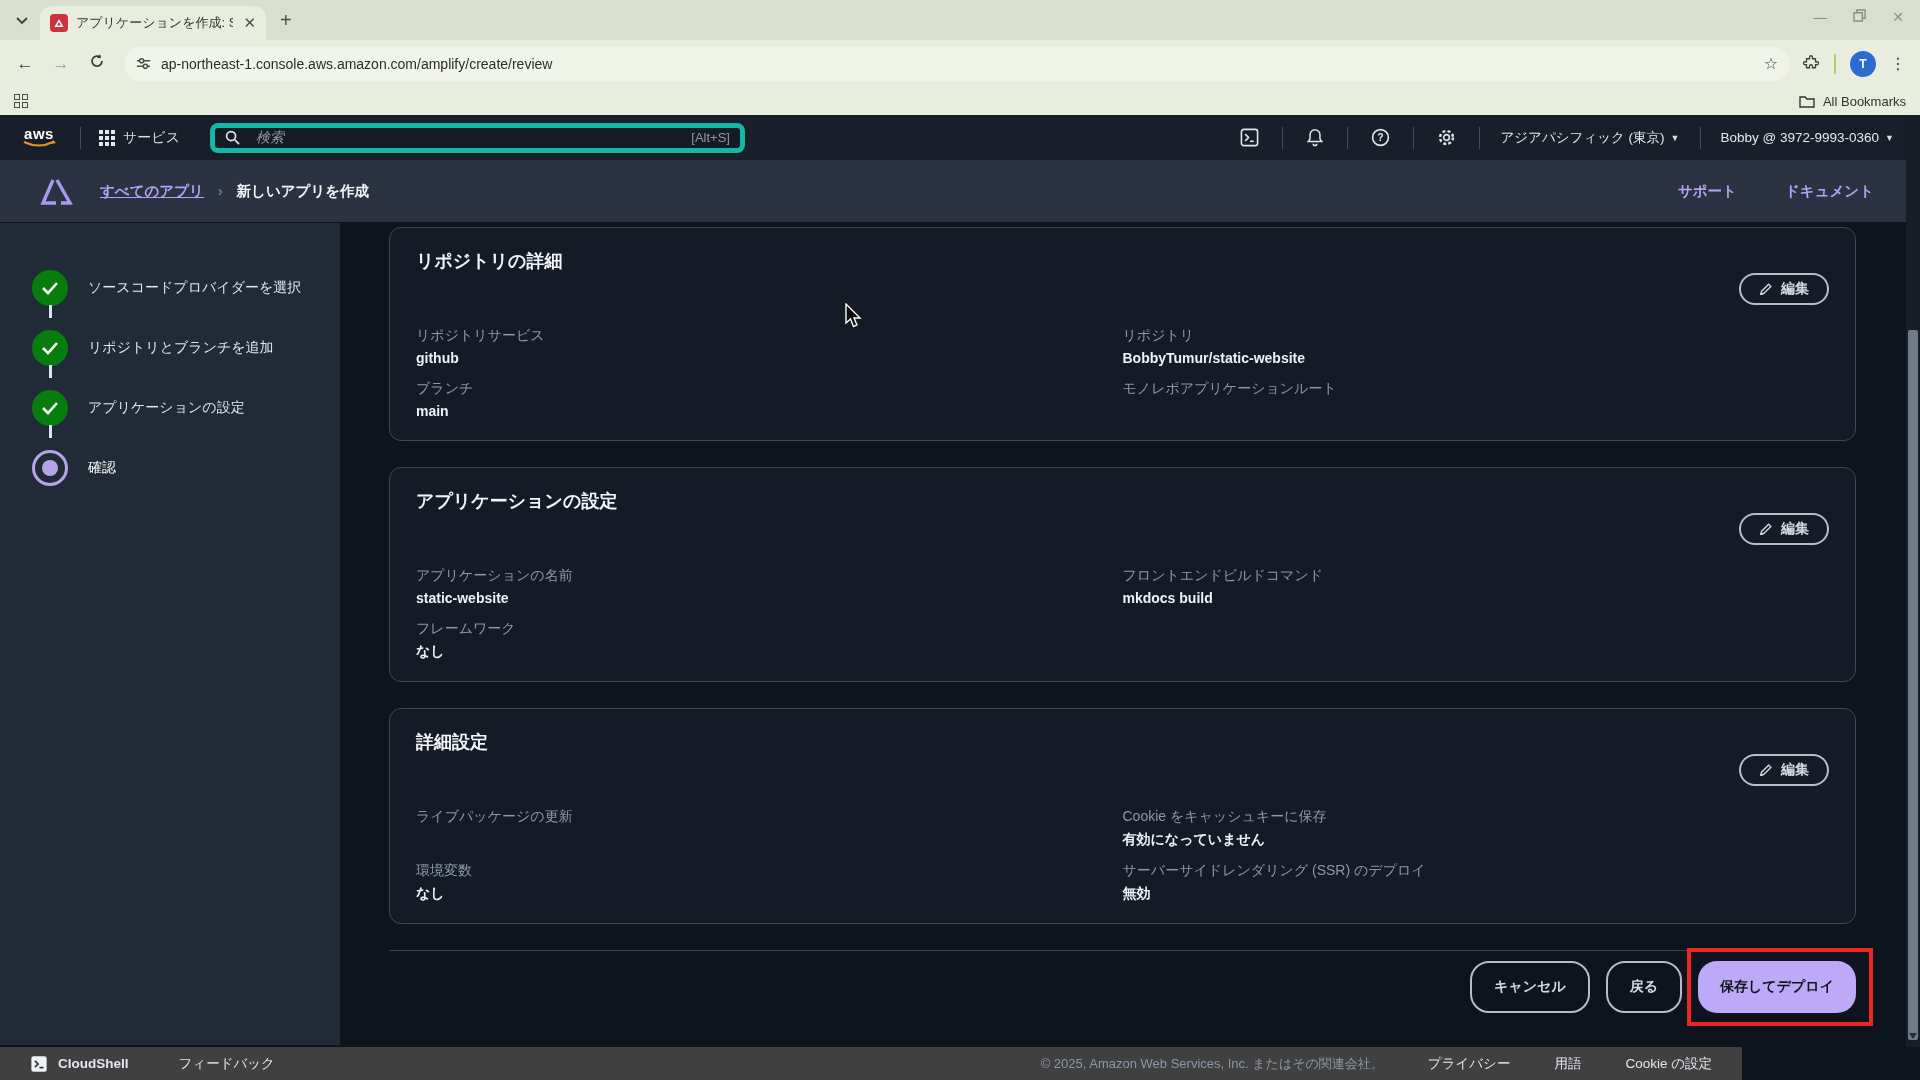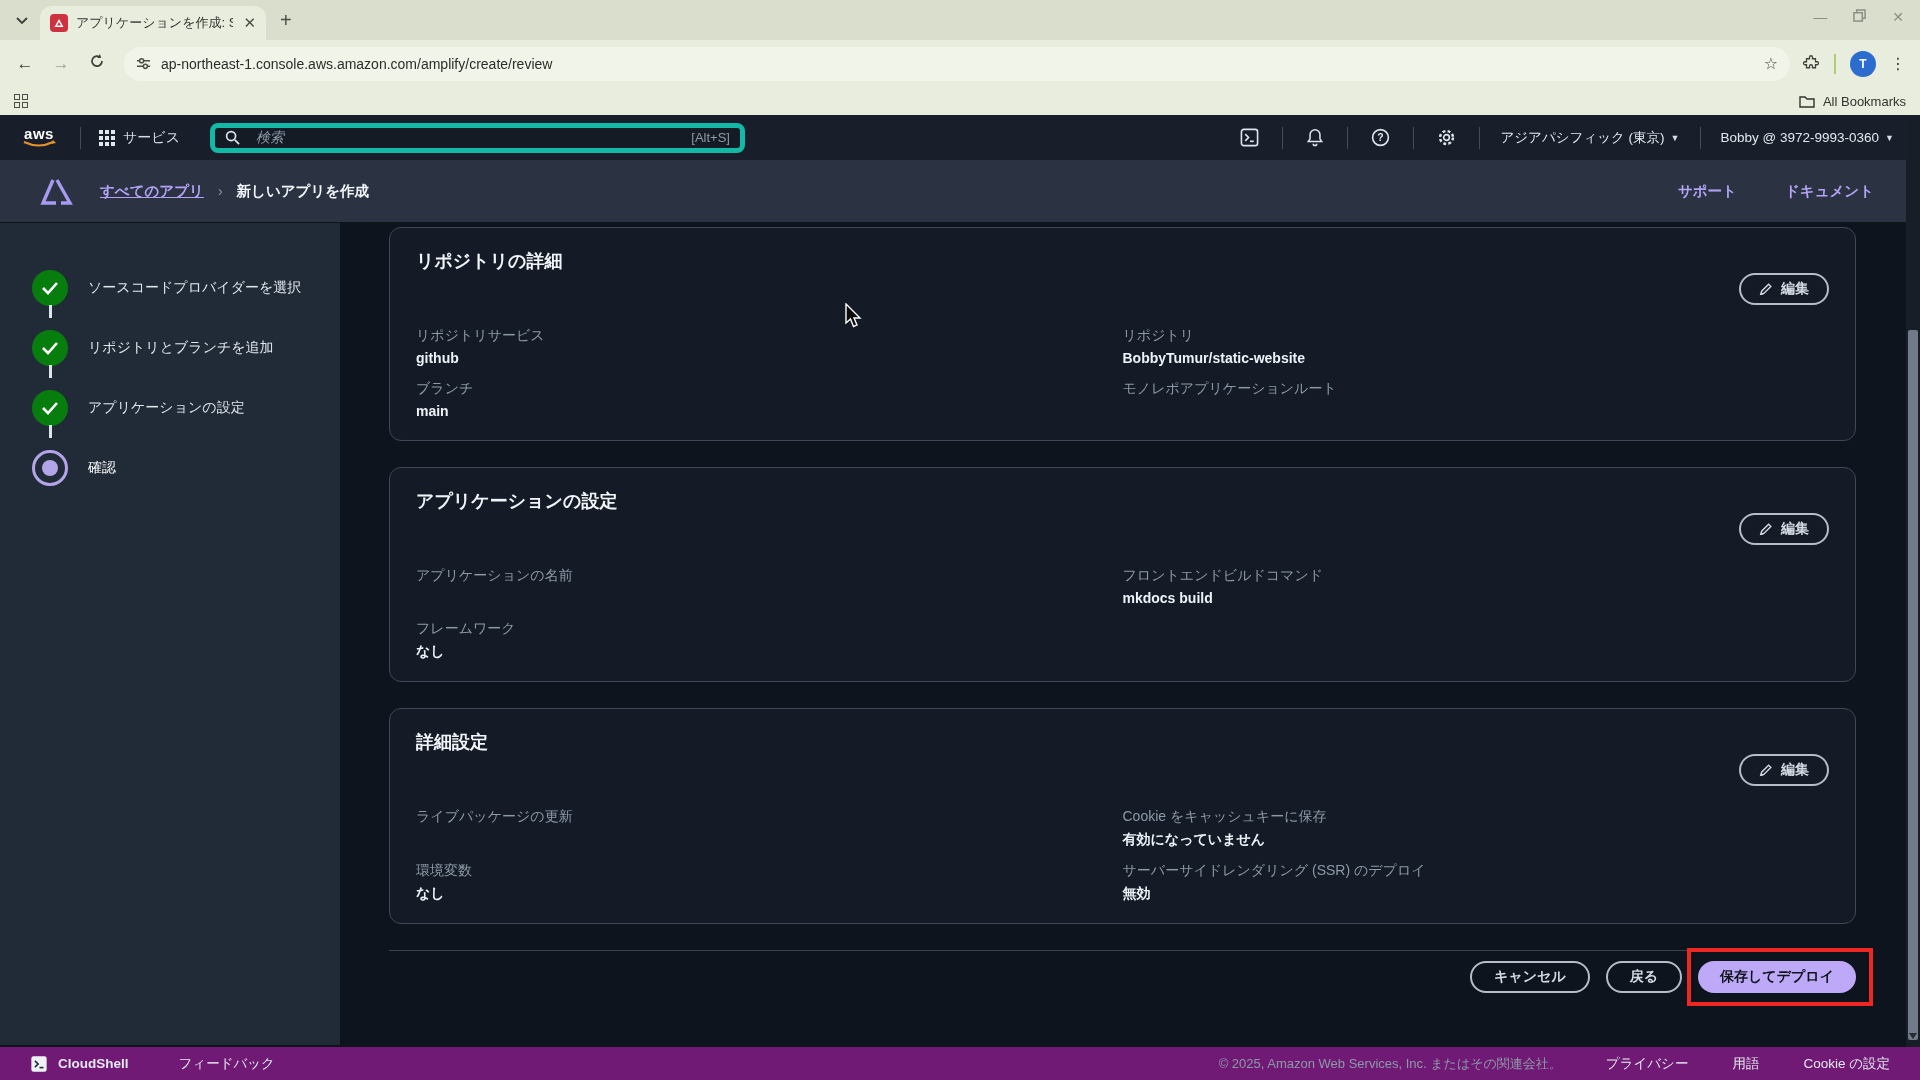--- a/index.html
+++ b/index.html
@@ -84,29 +84,29 @@
   .panel-title { font-size:18px; font-weight:700; color:#f1f4f8; padding-top:6px; }
   .edit-btn { margin-left:auto; height:32px; border:2px solid #b4bdc9; border-radius:17px; background:transparent;
               color:#d3dae3; font-size:14px; font-weight:700; display:flex; align-items:center; gap:8px; padding:0 18px;
               font-family:inherit; }
   .fields { display:grid; grid-template-columns:1fr 1fr; column-gap:0; row-gap:13px; margin-top:22px; }
   .flabel { font-size:14px; color:#8d99a8; }
   .fvalue { font-size:14px; font-weight:700; color:#edf2f8; margin-top:5px; min-height:17px; }
 
   .actions-divider { height:1px; background:#39424e; margin:1px 0 0 0; }
   .actions { display:flex; justify-content:flex-end; align-items:center; gap:16px; padding:10px 0 0 0; }
-  .btn { height:32px; border-radius:19px; font-size:14px; font-weight:700; font-family:inherit;
+  .btn { height:52px; border-radius:19px; font-size:14px; font-weight:700; font-family:inherit;
          display:flex; align-items:center; padding:0 22px; background:transparent;
          border:2px solid #b4bdc9; color:#d3dae3; }
   .btn.primary { background:#bda9f7; border:none; color:#10151c; }
   .save-wrap { position:relative; }
   .red-box { position:absolute; left:-11px; top:-13px; right:-17px; bottom:-13px; border:4px solid #ee2722; pointer-events:none; }
 
   
-  .footer { position:absolute; left:0; bottom:0; width:1920px; height:33px; background:#701a75;
+  .footer { position:absolute; left:0; bottom:0; width:1742px; height:33px; background:#404040;
             display:flex; align-items:center; padding:0 30px; color:#e2e8ef; font-size:13.5px; }
   .foot-left { display:flex; align-items:center; gap:10px; font-weight:700; }
   .foot-link { margin-left:40px; font-weight:400; }
   .foot-right { margin-left:auto; display:flex; align-items:center; gap:44px; }
   .copyright { color:#8d99a8; font-size:13px; }
 
   
   .scrollbar { position:absolute; right:0; top:117px; width:14px; height:930px; background:#171e28; }
   .thumb { position:absolute; left:2px; width:10px; top:213px; height:710px; background:#707a88; border-radius:2px; }
   .sb-arrow { position:absolute; left:3px; bottom:8px; width:0; height:0;
@@ -356,20 +356,21 @@
         <svg width="14" height="14" viewBox="0 0 16 16">
                 <path d="M2 14 L3 10.5 L11 2.5 L13.5 5 L5.5 13 Z" fill="none" stroke="#d3dae3" stroke-width="1.6"></path>
                 <path d="M2 14 L5.5 13" stroke="#d3dae3" stroke-width="1.6"></path>
               </svg>
         <span>編集</span>
       </button>
     </div>
     <div class="fields">
             <div>
               <div class="flabel">アプリケーションの名前</div>
+              <div class="fvalue">static-website</div>
             </div>
             <div>
               <div class="flabel">フロントエンドビルドコマンド</div>
               <div class="fvalue">mkdocs build</div>
             </div>
             <div>
               <div class="flabel">フレームワーク</div>
               <div class="fvalue">なし</div>
             </div>
           </div>

